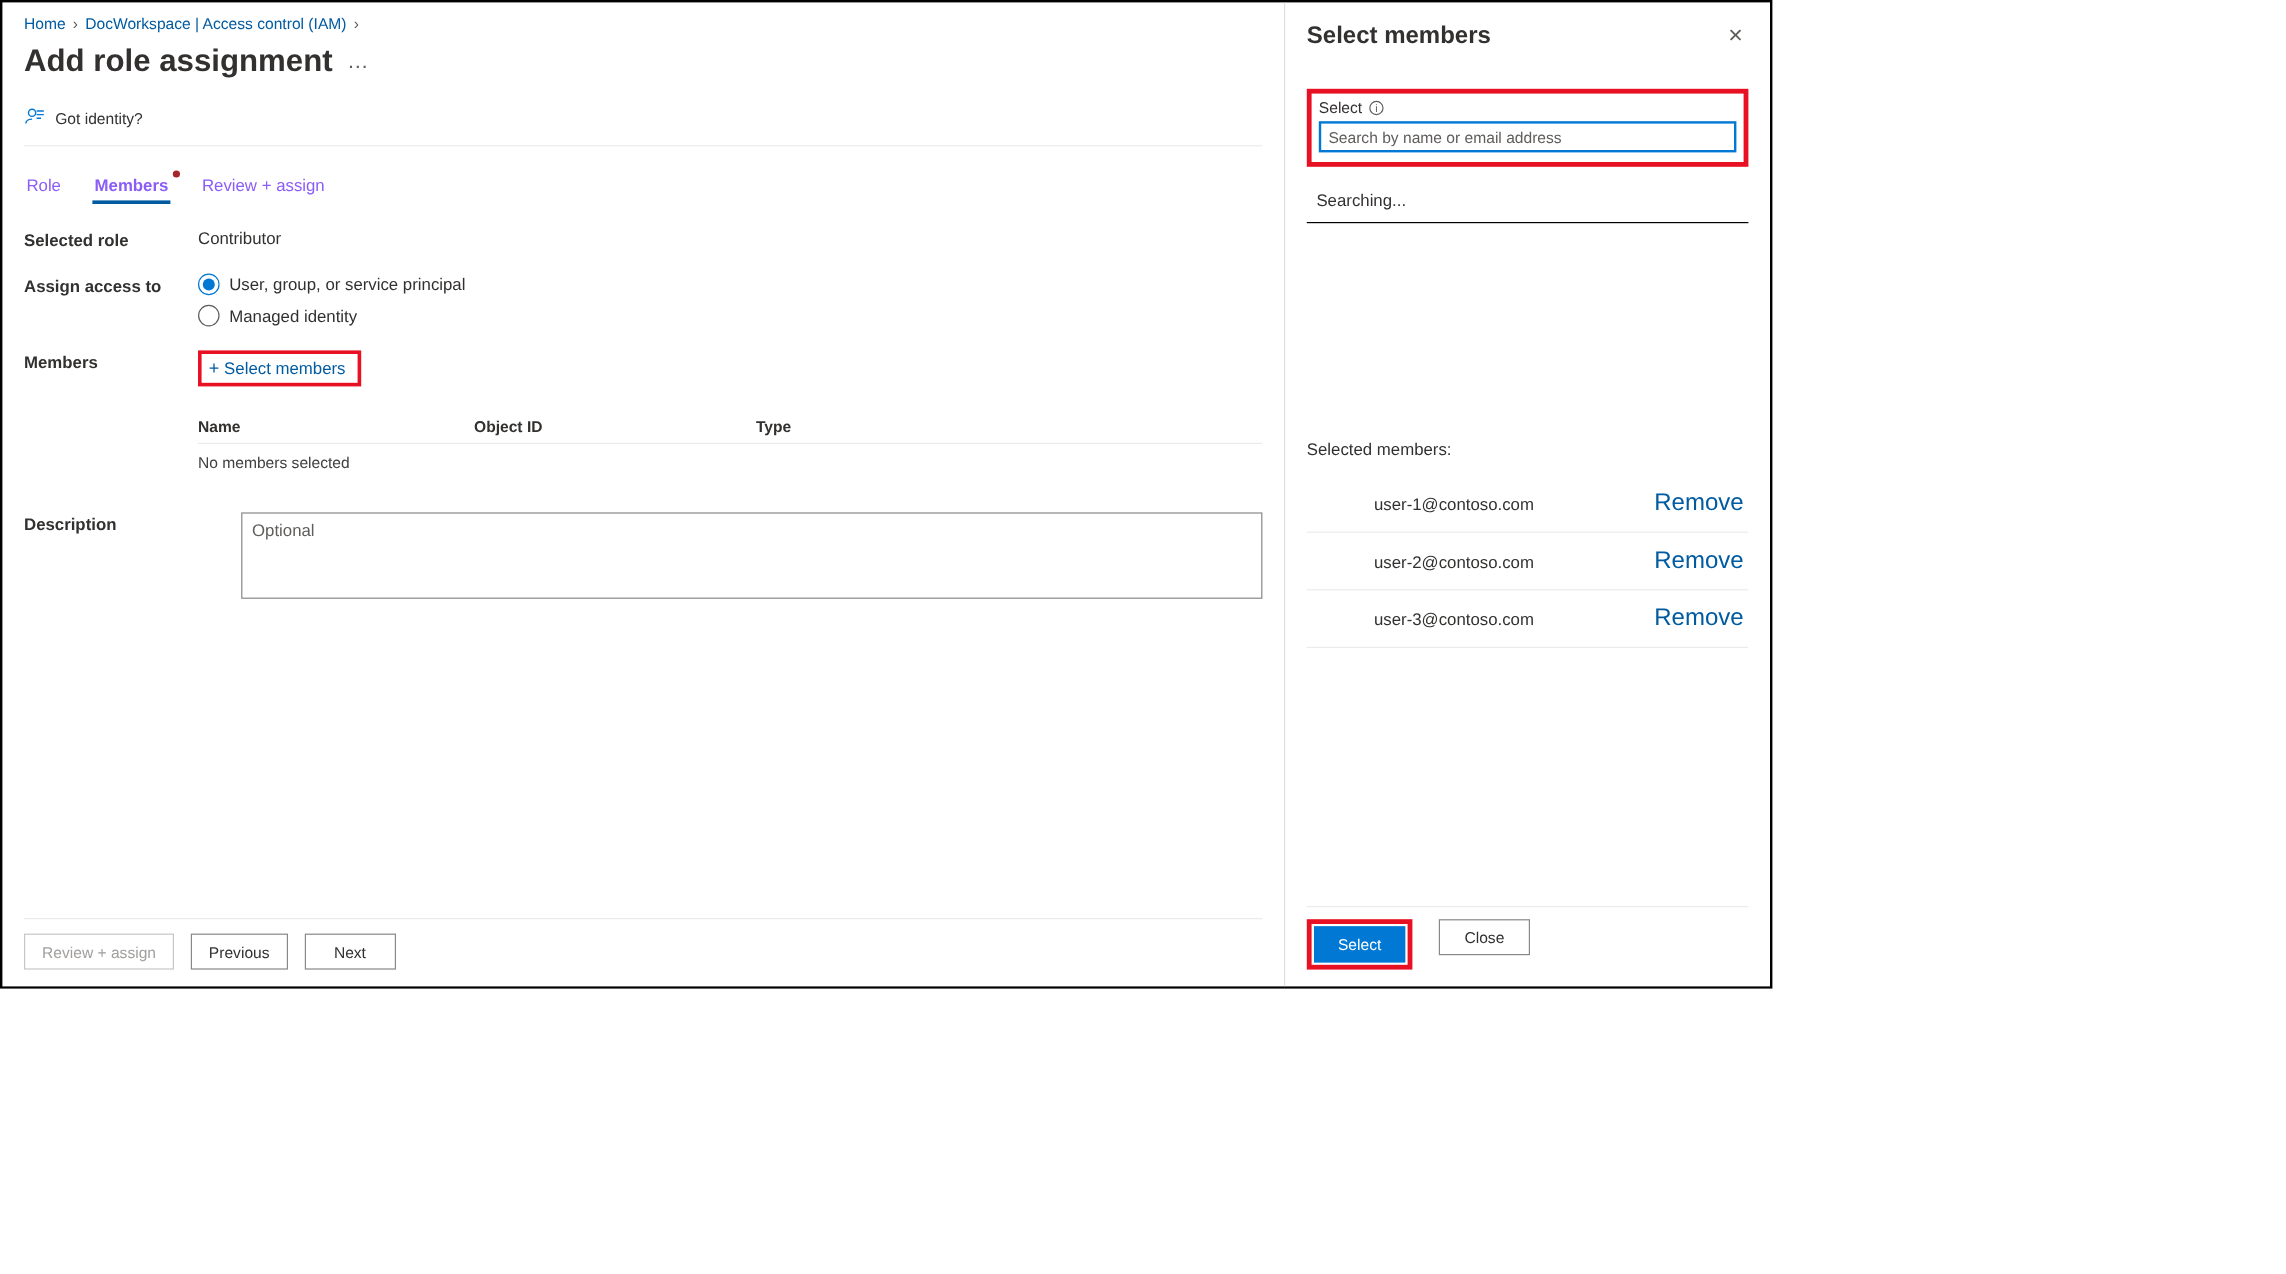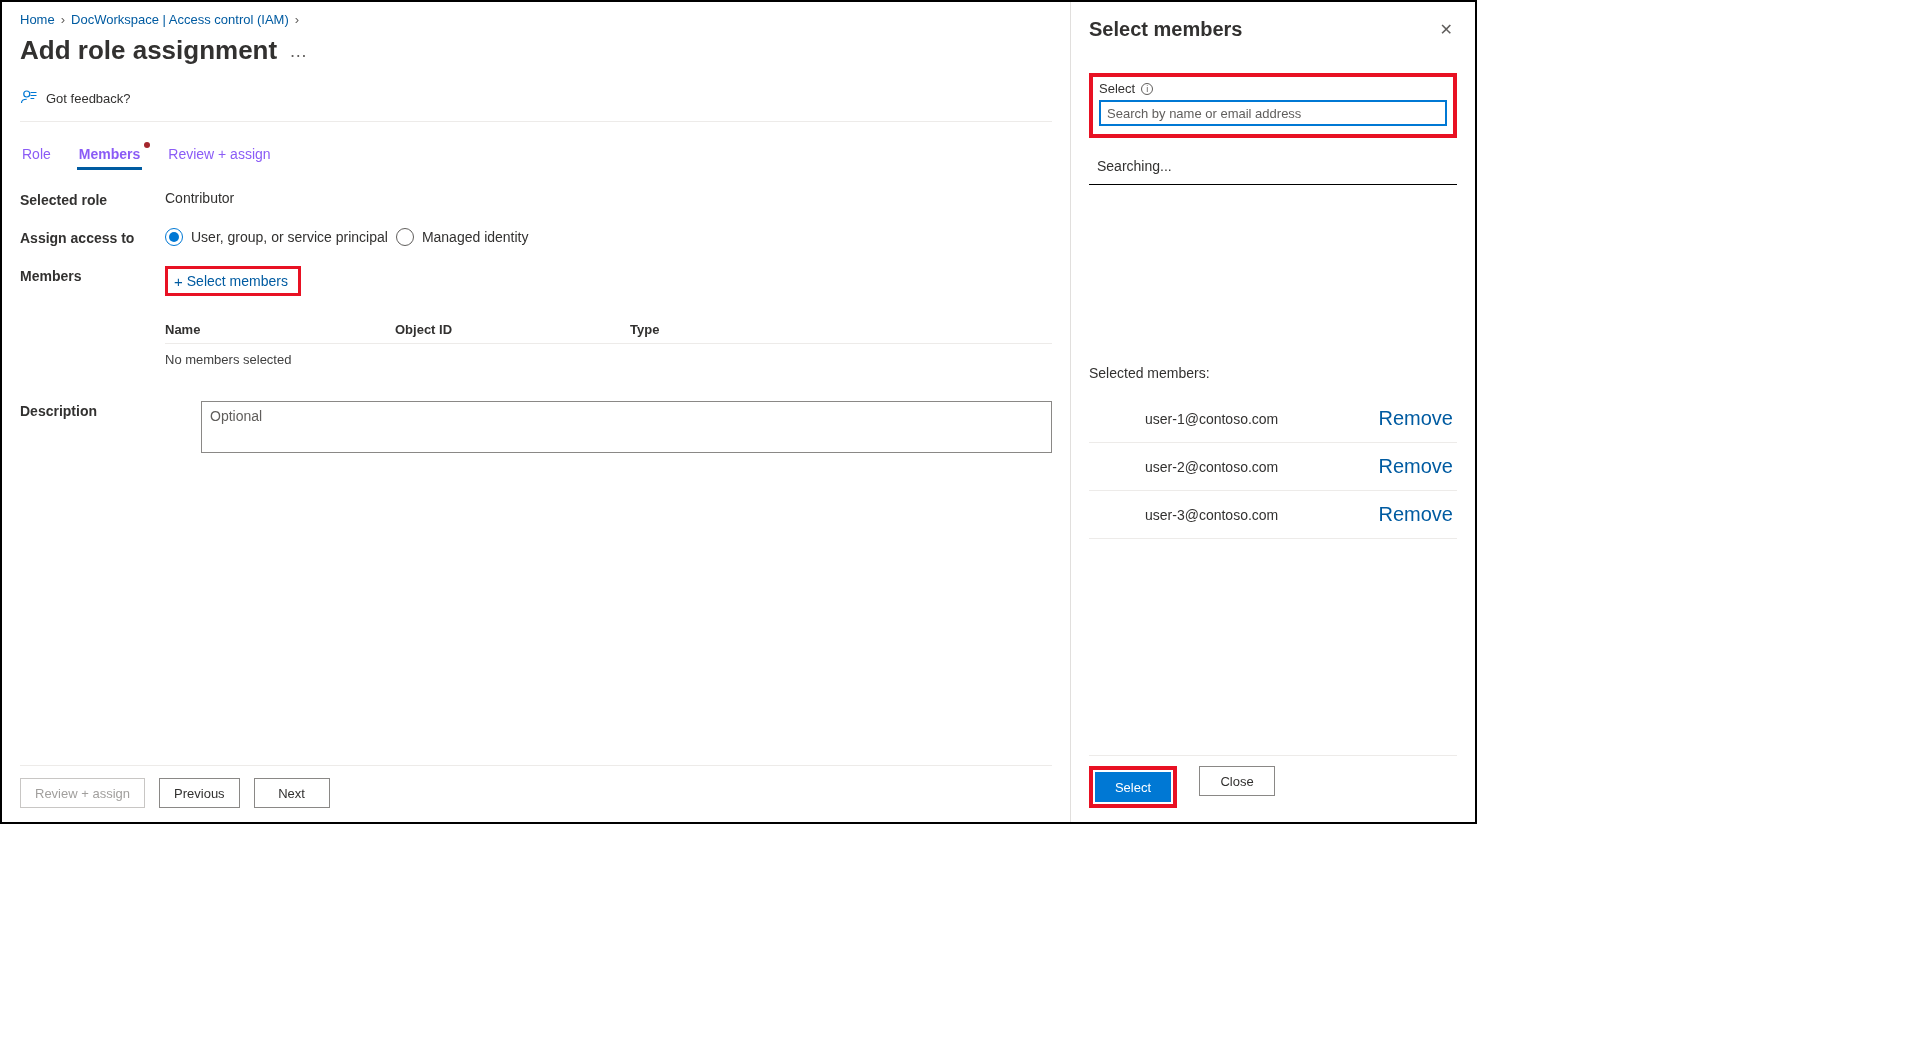--- a/index.html
+++ b/index.html
@@ -84,21 +84,21 @@
   .field-row {
     display: flex; align-items: flex-start;
     margin-bottom: 20px;
   }
   .field-label {
     width: 145px; font-weight: 600; font-size: 14px; color:#323130;
     padding-top: 2px;
   }
   .field-value { flex:1; color:#323130; font-size:14px; }
   
-  .radio-group { display:flex; flex-direction:row; gap:8px; }
+  .radio-group { display:flex; flex-direction:column; gap:8px; }
   .radio-item { display:flex; align-items:center; gap:8px; cursor:pointer; }
   .radio-outer {
     width:18px; height:18px; border:1px solid #605e5c; border-radius:50%;
     display:inline-flex; align-items:center; justify-content:center;
   }
   .radio-item.selected .radio-outer { border-color:#0078d4; }
   .radio-inner {
     width:10px; height:10px; border-radius:50%; background:#0078d4; display:none;
   }
   .radio-item.selected .radio-inner { display:block; }
@@ -117,21 +117,21 @@
     padding: 6px 0;
   }
   .th-name { width: 230px; font-weight:600; }
   .th-objid { width: 235px; font-weight:600; }
   .th-type { flex:1; font-weight:600; }
   .no-members { padding: 8px 0; color:#404040; }
   
   .description-wrap { flex:1; }
   .desc-textarea {
     width: 100%;
-    height: 52px;
+    height: 72px;
     border: 1px solid #8a8886;
     padding: 6px 8px;
     font-family: inherit; font-size:14px;
     resize: none;
   }
   .desc-textarea::placeholder { color:#605e5c; }
   
   .main-footer {
     margin-top:auto;
     border-top:1px solid #edebe9;
@@ -203,21 +203,21 @@
     </div>
 
     <div class="feedback-row">
       <span class="feedback-icon">
         <svg viewBox="0 0 24 24" stroke-width="1.6">
             <circle cx="9" cy="8" r="4"></circle>
             <path d="M2 20c0-3 3-5 7-5"></path>
             <path d="M14 6h8M14 10h8M14 14h5"></path>
           </svg>
       </span>
-      <span>Got feedback?</span>
+      <span>Got identity?</span>
     </div>
 
     <div class="tabs">
       <div class="tab">Role</div>
       <div class="tab active">
         <span>Members</span>
         <span class="dot"></span>
       </div>
       <div class="tab">Review + assign</div>
     </div>

